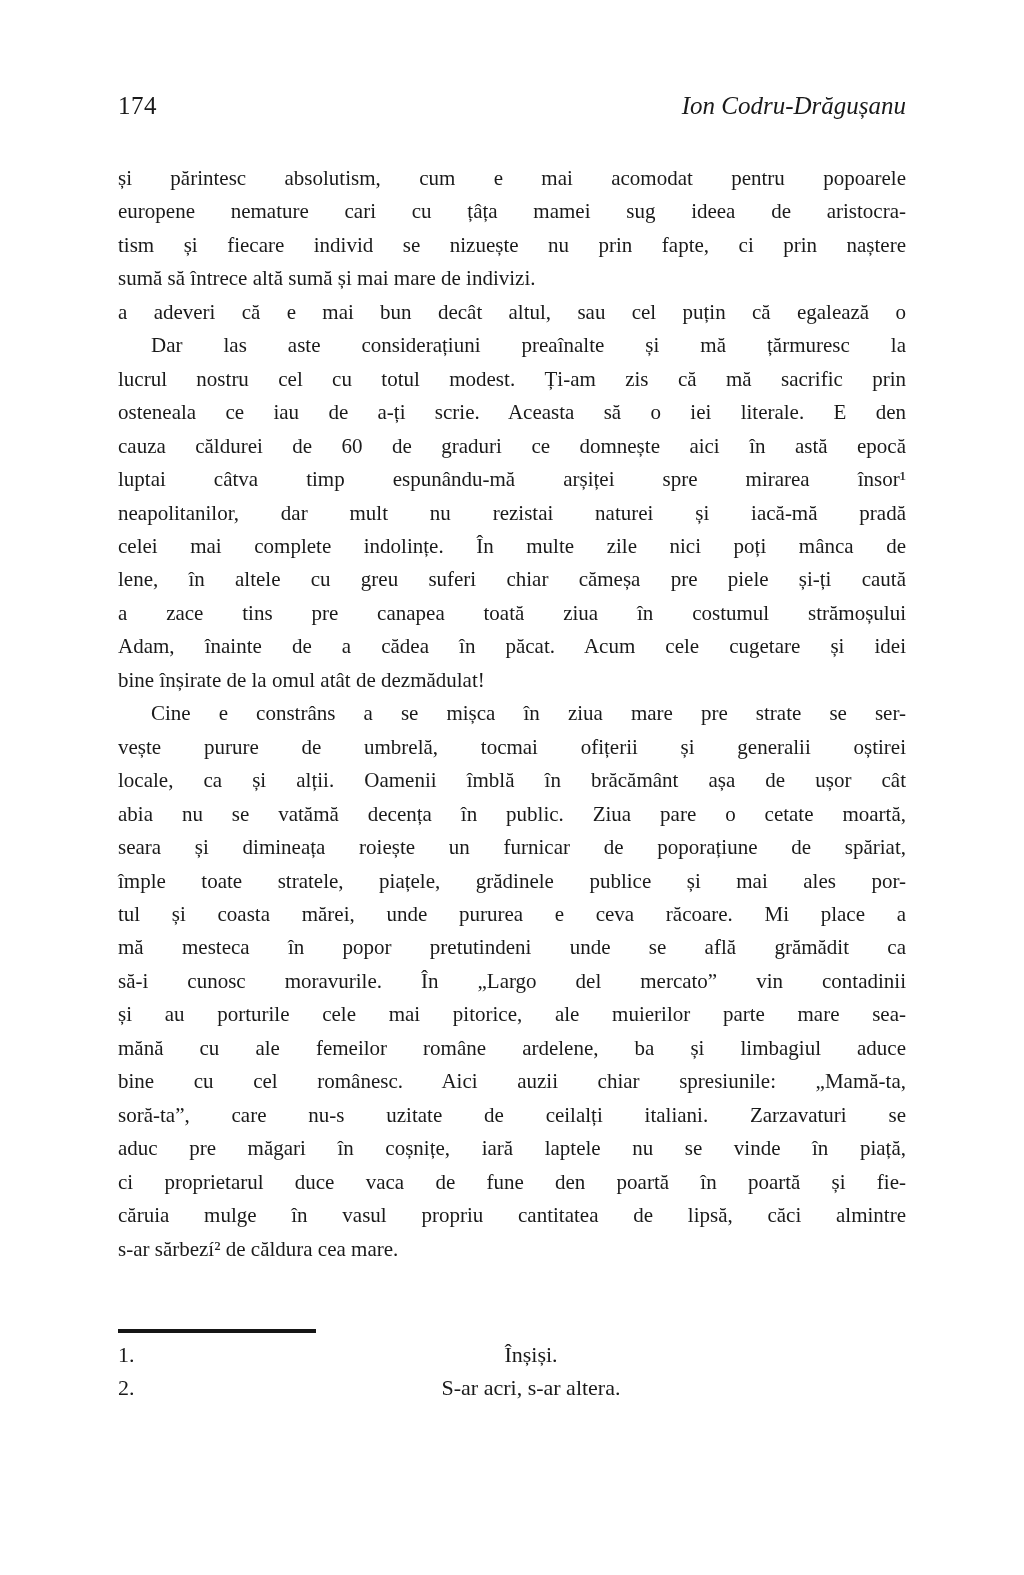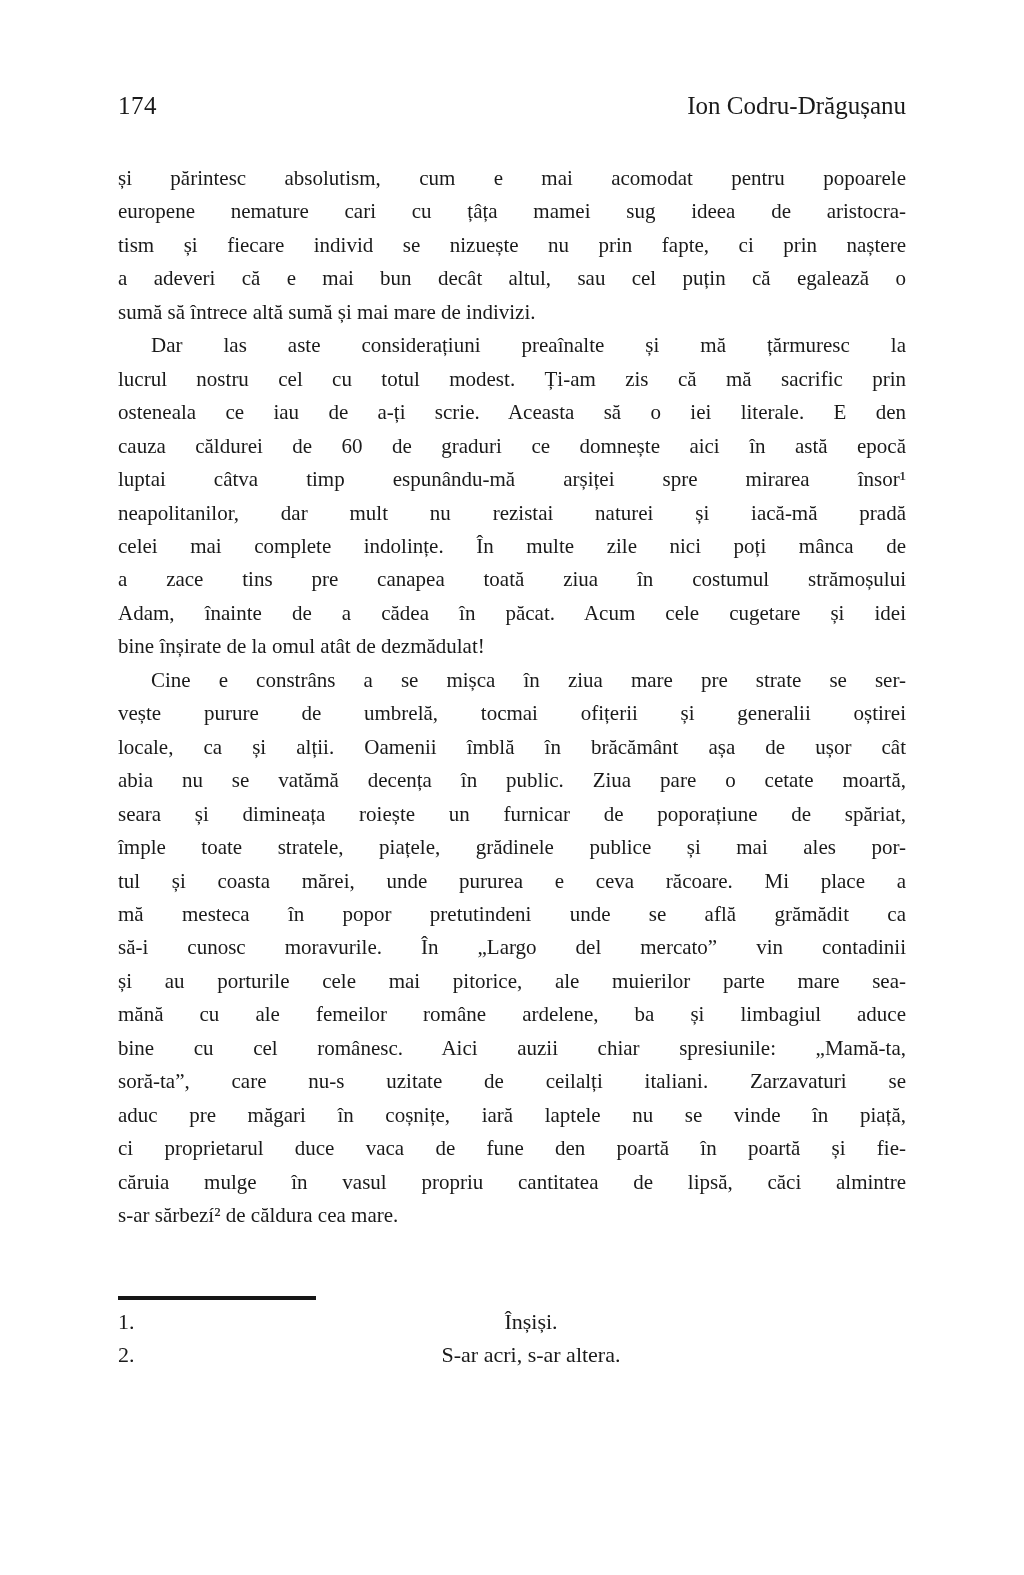--- a/index.html
+++ b/index.html
@@ -26,20 +26,21 @@
     justify-content: space-between;
     align-items: baseline;
     font-size: 25px;
     line-height: 28px;
     text-align: center;
   }
   .page-number {
     letter-spacing: 0.5px;
   }
   .author {
+    font-style: italic;
   }
   .body-text {
     margin-top: 42px;
   }
   .line {
     font-size: 21px;
     line-height: 33.45px;
     text-align: justify;
     text-align-last: justify;
     white-space: normal;
@@ -84,31 +85,32 @@
   <div class="running-head">
     <span class="page-number">174</span>
     <span class="author">Ion Codru-Drăgușanu</span>
   </div>
 
   <div class="body-text">
     <div class="para">
         <div class="line">și părintesc absolutism, cum e mai acomodat pentru popoarele</div>
         <div class="line">europene nemature cari cu țâța mamei sug ideea de aristocra-</div>
         <div class="line">tism și fiecare individ se nizuește nu prin fapte, ci prin naștere</div>
+        <div class="line line-last">sumă să întrece altă sumă și mai mare de indivizi.</div>
         <div class="line">a adeveri că e mai bun decât altul, sau cel puțin că egalează o</div>
-        <div class="line line-last">sumă să întrece altă sumă și mai mare de indivizi.</div>
       </div>
     <div class="para para-indent">
         <div class="line">Dar las aste considerațiuni preaînalte și mă țărmuresc la</div>
         <div class="line">lucrul nostru cel cu totul modest. Ți-am zis că mă sacrific prin</div>
         <div class="line">osteneala ce iau de a-ți scrie. Aceasta să o iei literale. E den</div>
         <div class="line">cauza căldurei de 60 de graduri ce domnește aici în astă epocă</div>
         <div class="line">luptai câtva timp espunându-mă arșiței spre mirarea însor¹</div>
         <div class="line">neapolitanilor, dar mult nu rezistai naturei și iacă-mă pradă</div>
         <div class="line">celei mai complete indolințe. În multe zile nici poți mânca de</div>
+        <div class="line">lene, în altele cu greu suferi chiar cămeșa pre piele și-ți caută</div>
         <div class="line">a zace tins pre canapea toată ziua în costumul strămoșului</div>
         <div class="line">Adam, înainte de a cădea în păcat. Acum cele cugetare și idei</div>
         <div class="line line-last">bine înșirate de la omul atât de dezmădulat!</div>
       </div>
     <div class="para para-indent">
         <div class="line">Cine e constrâns a se mișca în ziua mare pre strate se ser-</div>
         <div class="line">vește purure de umbrelă, tocmai ofițerii și generalii oștirei</div>
         <div class="line">locale, ca și alții. Oamenii îmblă în brăcământ așa de ușor cât</div>
         <div class="line">abia nu se vatămă decența în public. Ziua pare o cetate moartă,</div>
         <div class="line">seara și dimineața roiește un furnicar de poporațiune de spăriat,</div>

